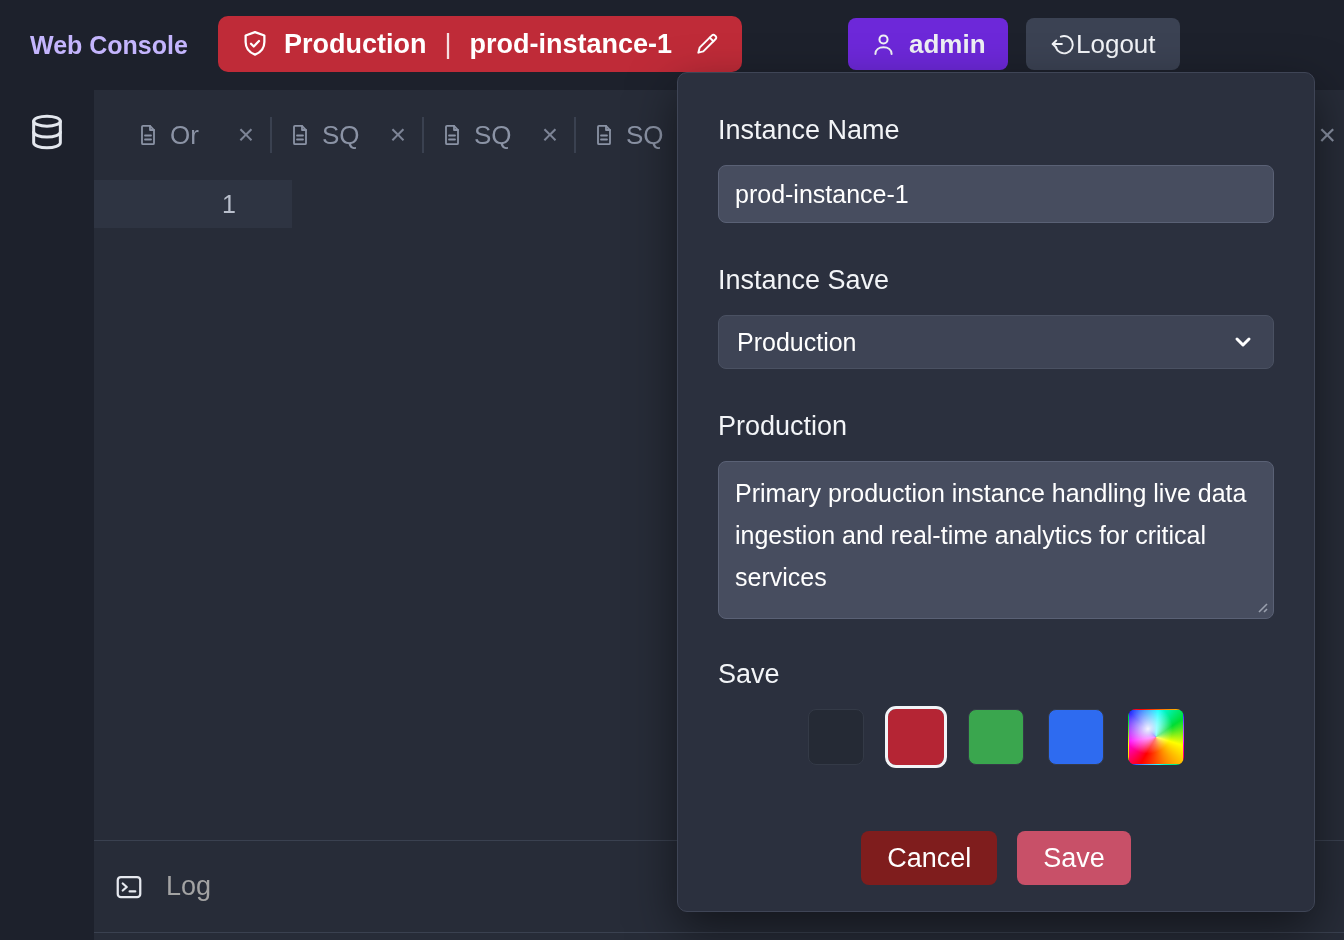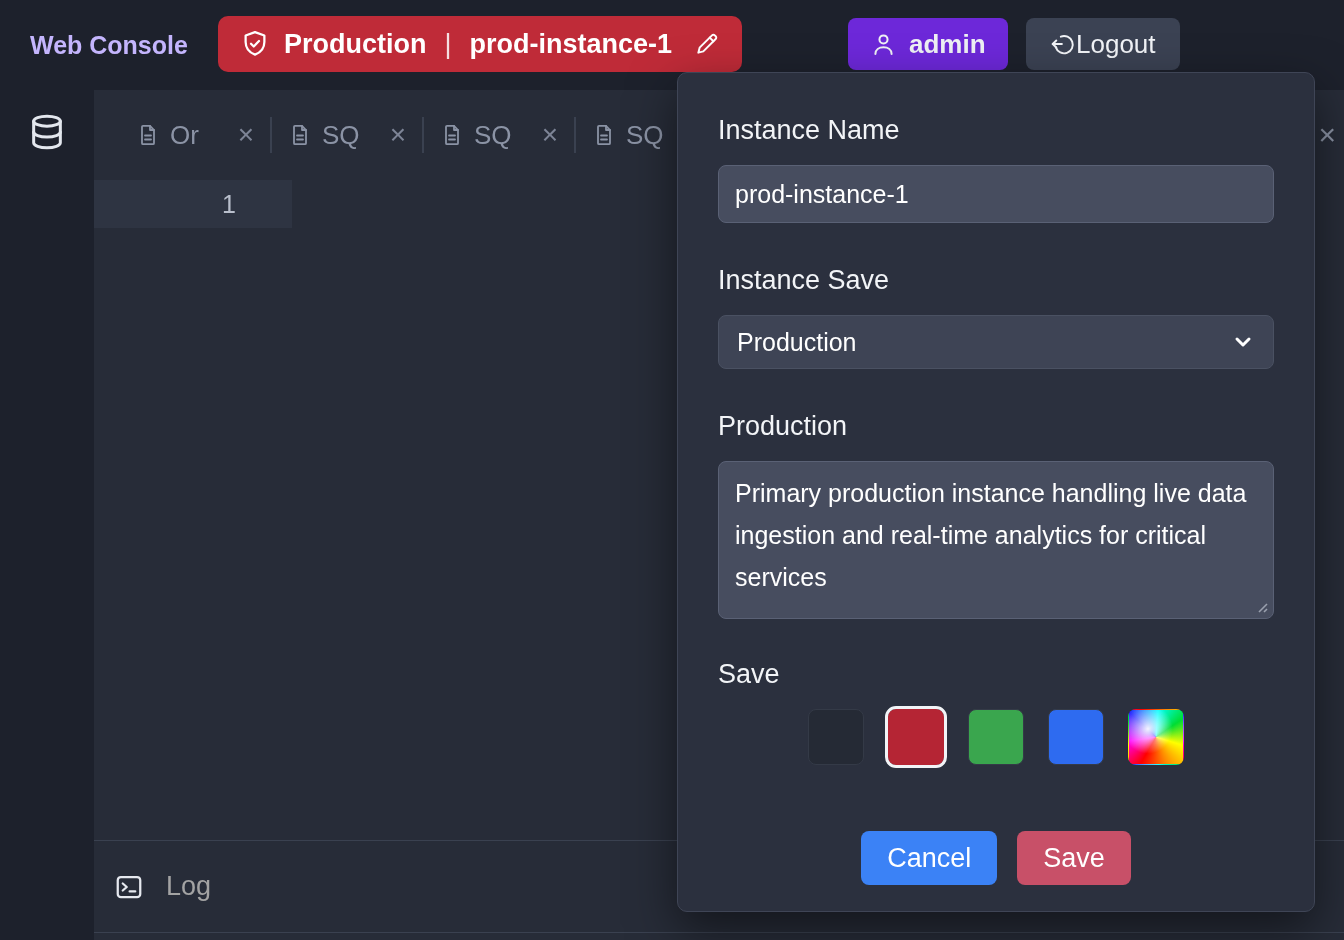--- a/index.html
+++ b/index.html
@@ -84,21 +84,21 @@
   .swatches { display:flex; justify-content:center; gap:24px; margin-bottom:66px; }
   .swatch { width:56px; height:56px; border-radius:8px; cursor:pointer;
     background:#252a35; border:1px solid #343a47; }
   .swatch.selected { outline:3px solid #f2f4f7; border-color:transparent; }
   .swatch.rainbow { border-color:transparent; background:
     radial-gradient(circle at 35% 35%, rgba(255,255,255,.95), rgba(255,255,255,0) 50%),
     conic-gradient(from 210deg, #ff0000,#ff00ff,#2222ff,#00ffff,#00dd33,#ffff00,#ff8800,#ff0000); }
   .m-actions { display:flex; justify-content:center; gap:20px; }
   .m-actions button { height:54px; padding:0 26px; border:none; border-radius:8px;
     font-family:inherit; font-size:27px; color:#fff; cursor:pointer; }
-  .btn-cancel { background:#3b82f6; }
+  .btn-cancel { background:#7f1d1d; }
   .btn-save { background:#c85068;text-align:right; }
 </style>
 </head>
 <body>
 
 <svg width="0" height="0" style="position:absolute" aria-hidden="true">
   <defs>
     <symbol id="i-shield" viewBox="0 0 24 24">
         <path d="M12 2.5l7.5 2.7v5.1c0 4.8-3.1 8.4-7.5 10.2-4.4-1.8-7.5-5.4-7.5-10.2V5.2L12 2.5z"></path>
         <path d="M8.8 11.8l2.2 2.2 4.2-4.4"></path>

